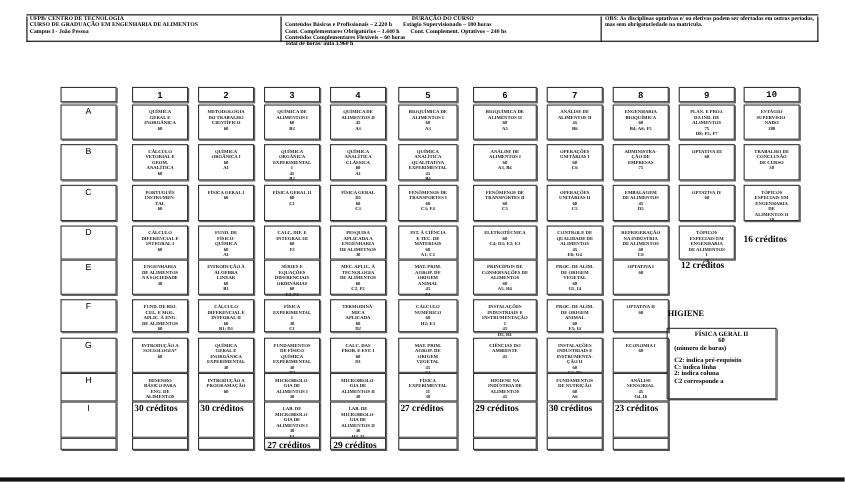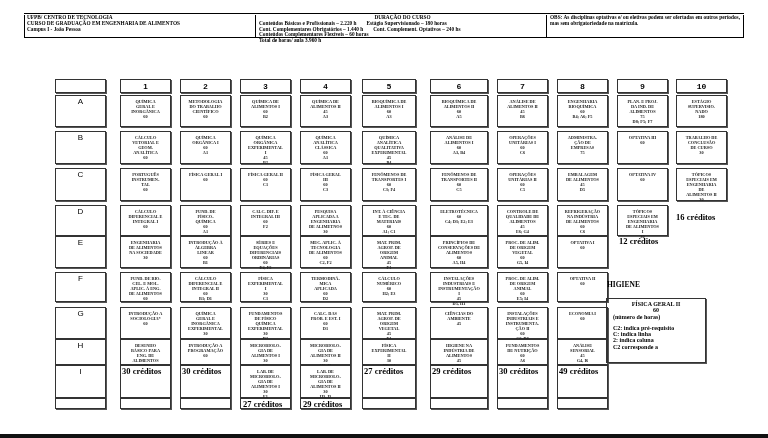--- a/index.html
+++ b/index.html
@@ -567,21 +567,21 @@
     <div class="cell credin" style="left: 300px; top: 398px; width: 51px; height: 11px;">29 créditos</div>
     <div class="cell" style="left: 362px; top: 398px; width: 54px; height: 11px;"></div>
     <div class="cell" style="left: 430px; top: 398px; width: 58px; height: 11px;"></div>
     <div class="cell" style="left: 497px; top: 398px; width: 51px; height: 11px;"></div>
     <div class="cell" style="left: 557px; top: 398px; width: 51px; height: 11px;"></div>
     <div class="cred" style="left: 122px; top: 366px;">30 créditos</div>
     <div class="cred" style="left: 182px; top: 366px;">30 créditos</div>
     <div class="cred" style="left: 364px; top: 366px;">27 créditos</div>
     <div class="cred" style="left: 432px; top: 366px;">29 créditos</div>
     <div class="cred" style="left: 499px; top: 366px;">30 créditos</div>
-    <div class="cred" style="left: 559px; top: 366px;">49 créditos</div>
+    <div class="cred" style="left: 559px; top: 366px;">23 créditos</div>
     <div class="cred" style="left: 619px; top: 236px;">12 créditos</div>
     <div class="cred" style="left: 676px; top: 212px;">16 créditos</div>
   </div>
 
 <div class="modelo-title">HIGIENE</div>
 <div class="modelo-box">
   <div class="t c">FÍSICA GERAL II</div>
   <div class="t c">60</div>
   <div class="t">(número de horas)</div>
   <div class="t" style="height:5px"></div>

